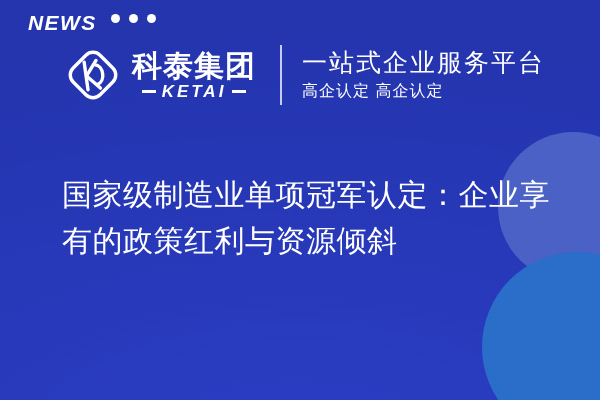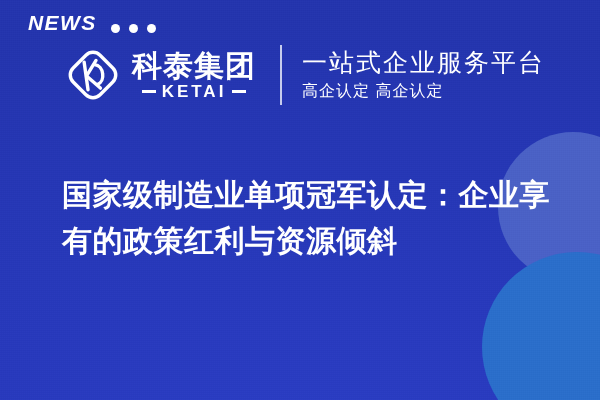--- a/index.html
+++ b/index.html
@@ -54,21 +54,21 @@
     bottom: -42px;
     background: #2a6ecb;
   }
 
   
   .news-row {
     position: absolute;
     left: 28px;
     top: 12px;
     display: flex;
-    align-items: flex-end;
+    align-items: flex-start;
     gap: 14px;
   }
   .news-word {
     color: #ffffff;
     font-size: 21px;
     font-weight: bold;
     font-style: italic;
     letter-spacing: 1.4px;
     line-height: 1;
   }
@@ -130,20 +130,21 @@
     background: #ffffff;
     flex: none;
   }
   .logo-en {
     color: #ffffff;
     font-size: 17px;
     font-weight: bold;
     letter-spacing: 3px;
     line-height: 1;
     white-space: nowrap;
+    font-style: italic;
   }
 
   .divider {
     width: 2px;
     height: 60px;
     background: #d8ddf4;
     margin: 0 20px 0 24px;
     flex: none;
     opacity: .9;
   }
@@ -170,21 +171,21 @@
   }
 
   
   .headline {
     position: absolute;
     left: 62px;
     right: 45px;
     top: 152px;
     color: #ffffff;
     font-size: 30px;
-    font-weight: bold;
+    font-weight: normal;
     line-height: 1.52;
     letter-spacing: 0.5px;
   }
 </style>
 </head>
 <body>
 
 <div class="banner">
 
   <div class="deco deco-light"></div>

